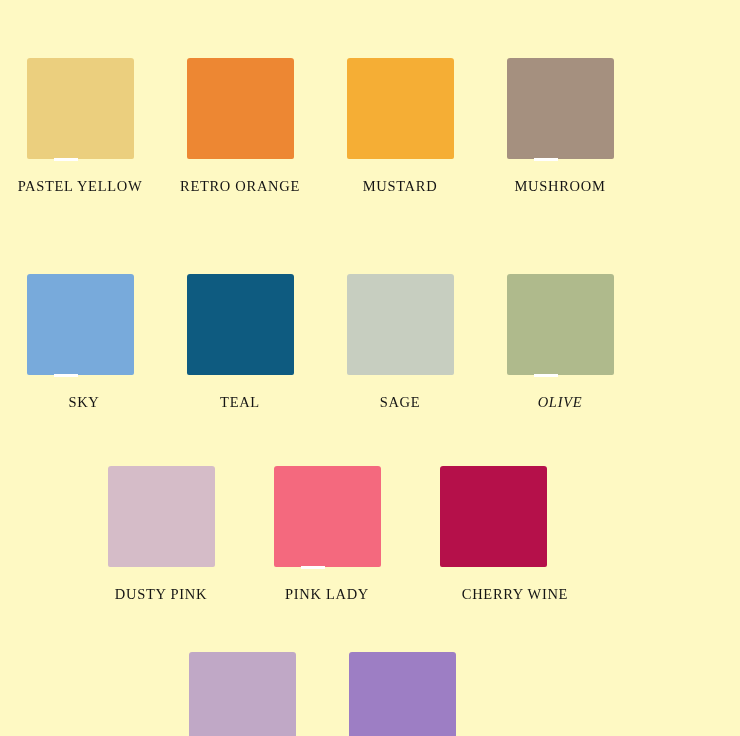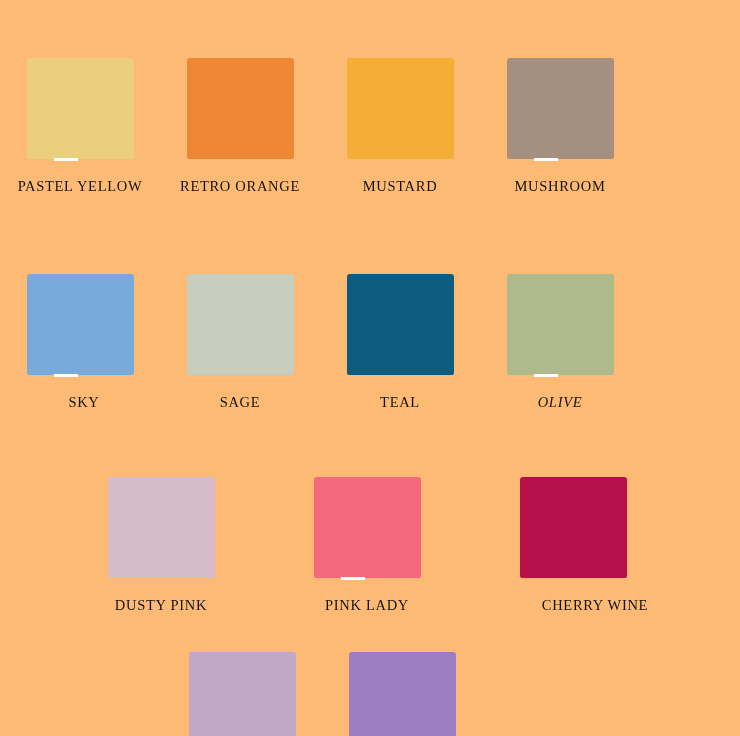--- a/index.html
+++ b/index.html
@@ -15,36 +15,36 @@
     font-family: "Liberation Serif", "DejaVu Serif", serif;
     position: relative;
   }
 
   #palette-sheet {
     position: absolute;
     left: 0;
     top: 0;
     width: 740px;
     height: 736px;
-    background: #fdba74;
+    background: #fef9c3;
   }
 
   .swatch-row {
     position: absolute;
     left: 0;
     width: 740px;
     display: flex;
     flex-direction: row;
     justify-content: flex-start;
   }
 
   
   #row-1 { top: 58px; }
   #row-2 { top: 274px; }
-  #row-3 { top: 477px; gap: 40px; }
+  #row-3 { top: 466px; }
   #row-4 { top: 652px; }
 
   .swatch-cell {
     position: relative;
     width: 160px;
     display: flex;
     flex-direction: column;
     align-items: center;
   }
 
@@ -112,26 +112,26 @@
       <div class="swatch-label" style="color: rgb(20, 20, 20);">MUSHROOM</div>
     </div>
   </div>
 
   <div class="swatch-row" id="row-2">
     <div class="swatch-cell">
       <div class="swatch-chip nick" id="chip-1-0" style="background: rgb(120, 170, 219);"></div>
       <div class="swatch-label" style="color: rgb(20, 20, 20); margin-left: 8px;">SKY</div>
     </div>
     <div class="swatch-cell">
+      <div class="swatch-chip" id="chip-1-1" style="background: rgb(14, 91, 128);"></div>
+      <div class="swatch-label" style="color: rgb(20, 20, 20);">TEAL</div>
+    </div>
+    <div class="swatch-cell">
       <div class="swatch-chip" id="chip-1-2" style="background: rgb(199, 206, 192);"></div>
       <div class="swatch-label" style="color: rgb(20, 20, 20);">SAGE</div>
-    </div>
-    <div class="swatch-cell">
-      <div class="swatch-chip" id="chip-1-1" style="background: rgb(14, 91, 128);"></div>
-      <div class="swatch-label" style="color: rgb(20, 20, 20);">TEAL</div>
     </div>
     <div class="swatch-cell">
       <div class="swatch-chip nick" id="chip-1-3" style="background: rgb(175, 186, 140);"></div>
       <div class="swatch-label" style="color: rgb(20, 20, 20); font-style: italic;">OLIVE</div>
     </div>
   </div>
 
   <div class="swatch-row" id="row-3">
     <div class="swatch-cell r3">
       <div class="swatch-chip" id="chip-2-0" style="background: rgb(213, 188, 200);"></div>

